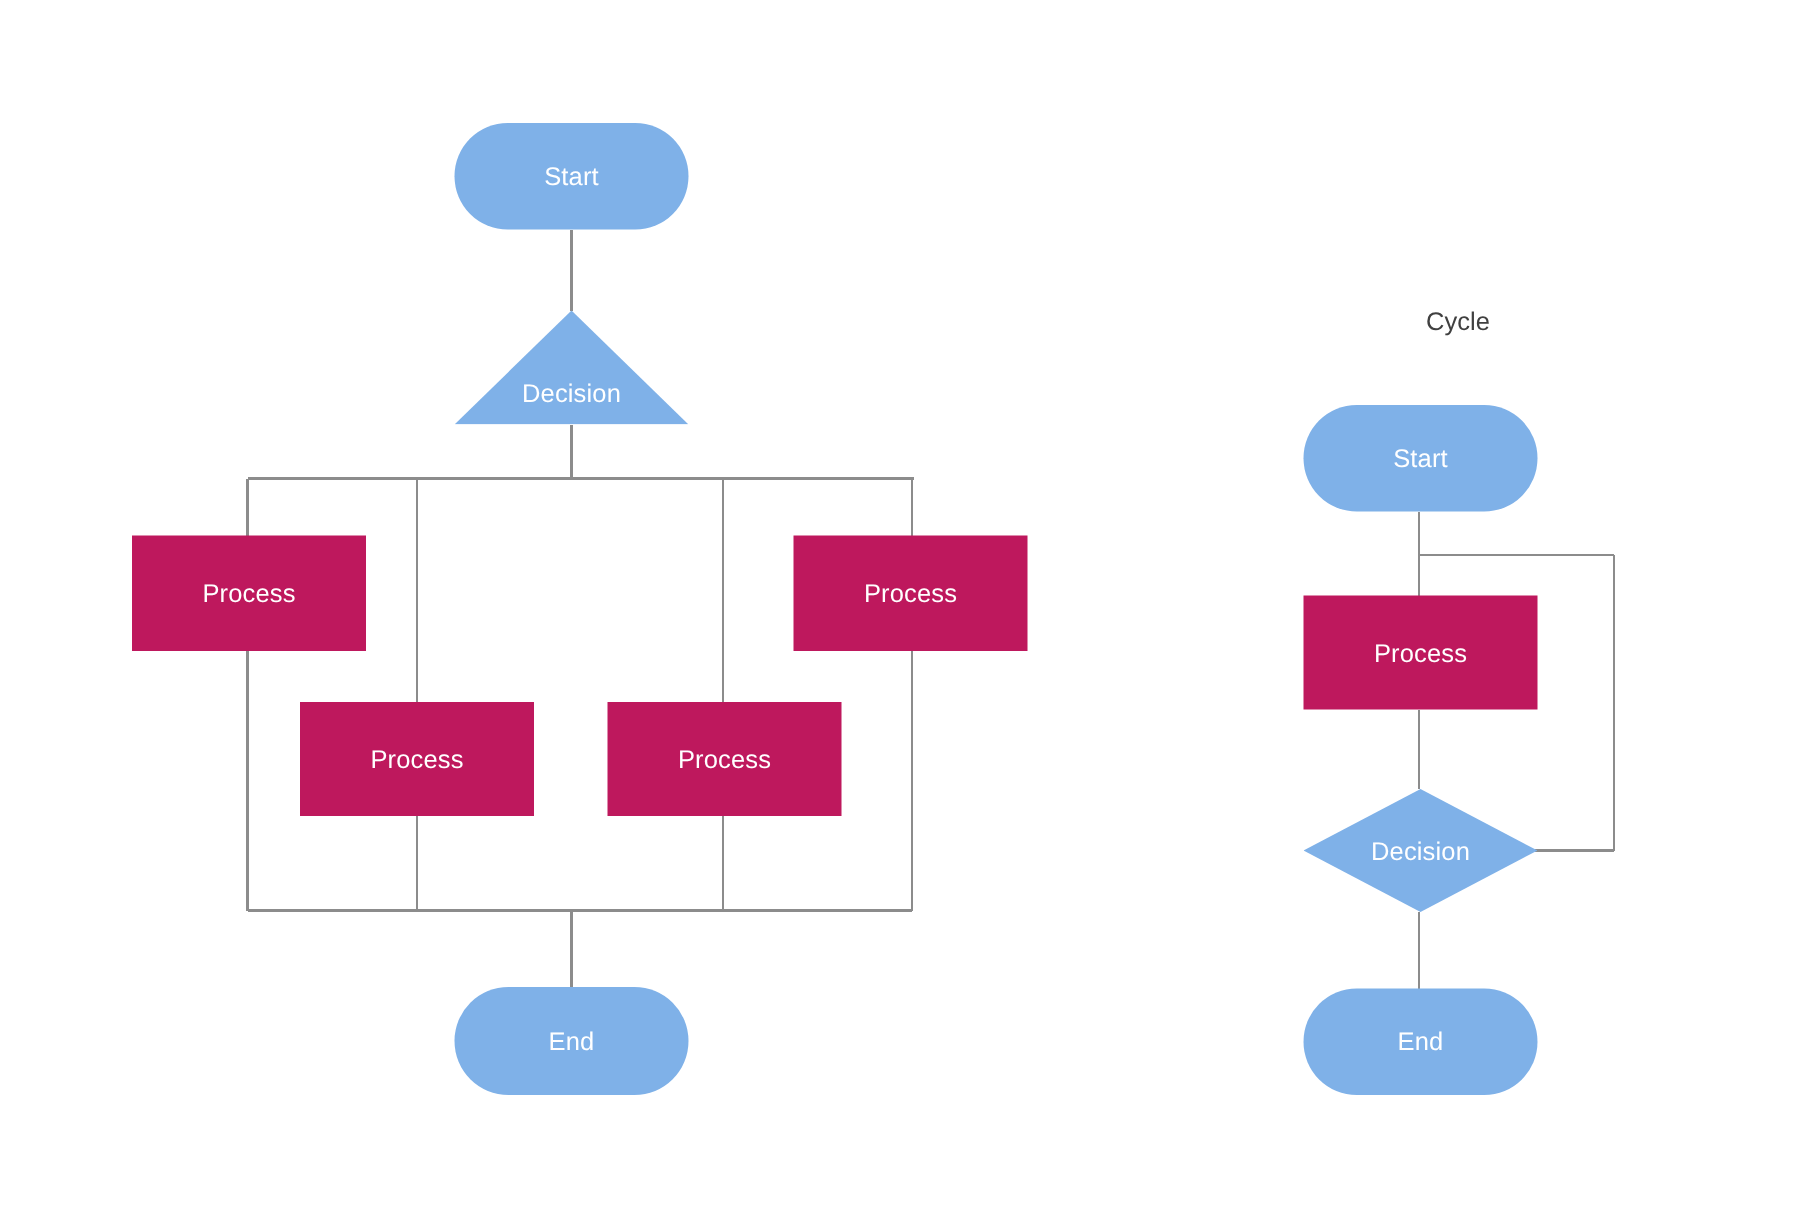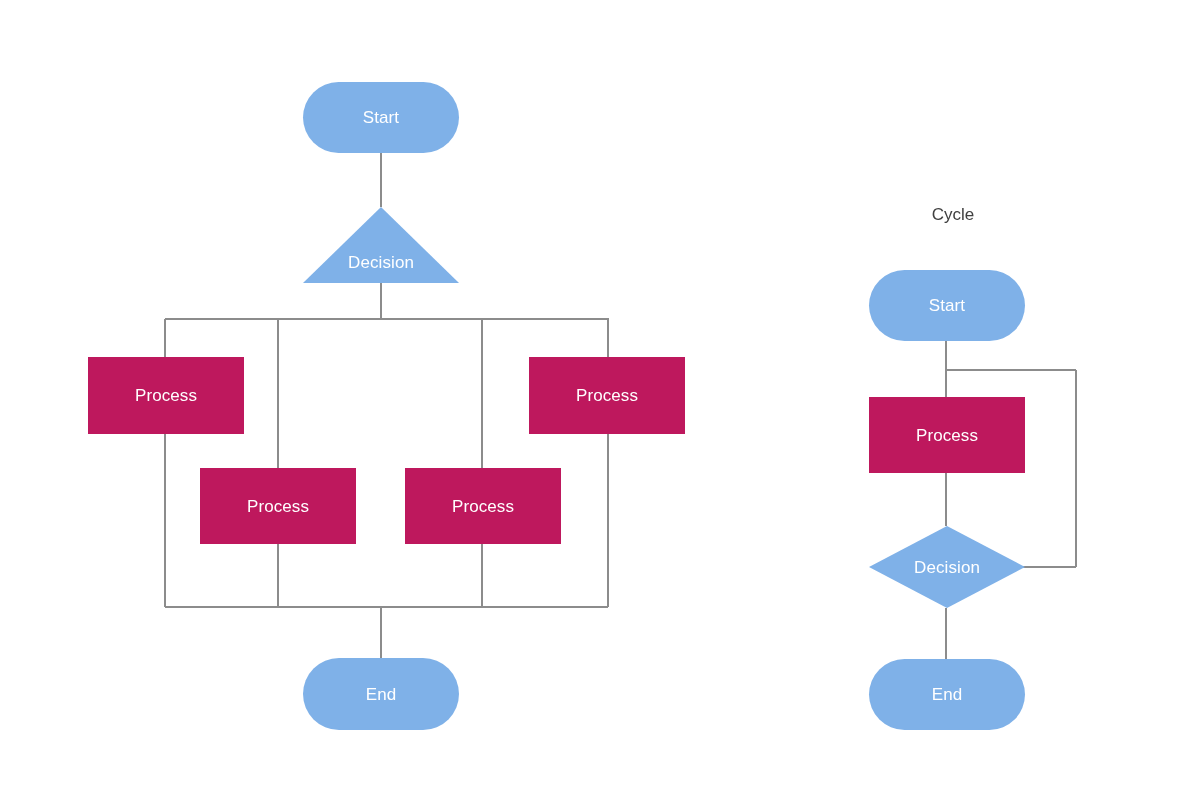--- a/index.html
+++ b/index.html
@@ -130,21 +130,21 @@
       </div>
       <div class="node node-process" style="left: 200px; top: 468px; width: 156px; height: 76px;">
         <span class="node-label">Process</span>
       </div>
       <div class="node node-process" style="left: 405px; top: 468px; width: 156px; height: 76px;">
         <span class="node-label">Process</span>
       </div>
       <div class="node node-terminator" style="left: 303px; top: 658px; width: 156px; height: 72px;">
         <span class="node-label">End</span>
       </div>
-      <div class="group-title" style="left: 853px; top: 205px; width: 200px;">Cycle</div>
+      <div class="group-title" style="left: 872px; top: 205px; width: 200px;">Cycle</div>
       <div class="node node-terminator" style="left: 869px; top: 270px; width: 156px; height: 71px;">
         <span class="node-label">Start</span>
       </div>
       <div class="node node-process" style="left: 869px; top: 397px; width: 156px; height: 76px;">
         <span class="node-label">Process</span>
       </div>
       <div class="node node-decision-diamond" style="left: 869px; top: 526px; width: 156px; height: 82px;">
         <div class="diamond-shape"></div>
         <span class="node-label">Decision</span>
       </div>

